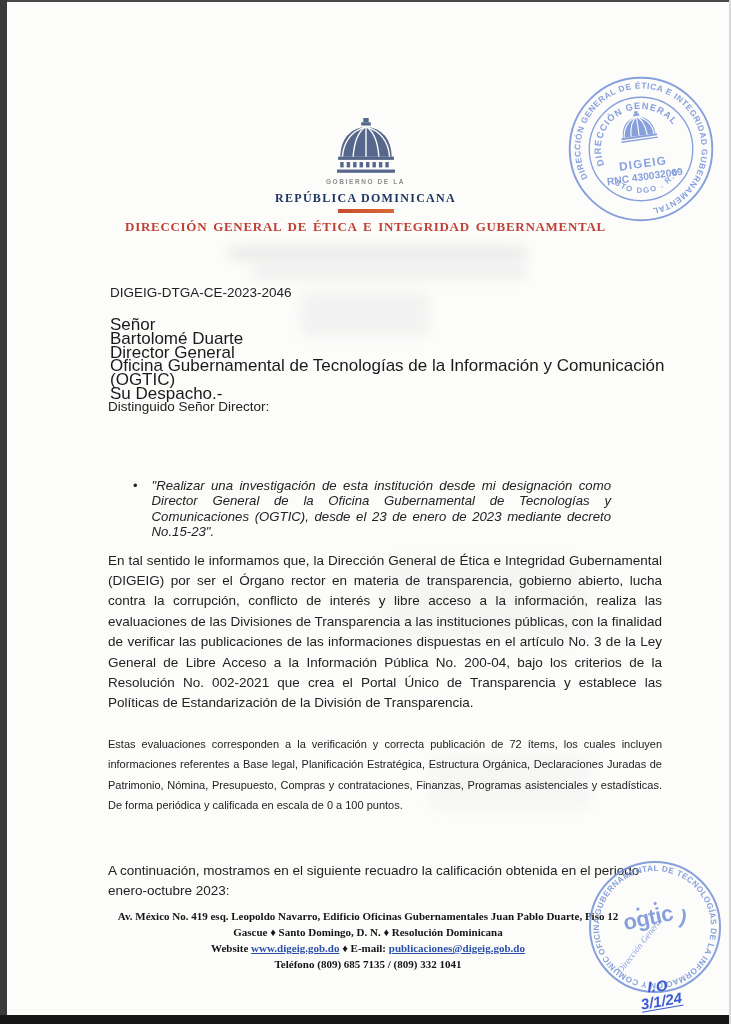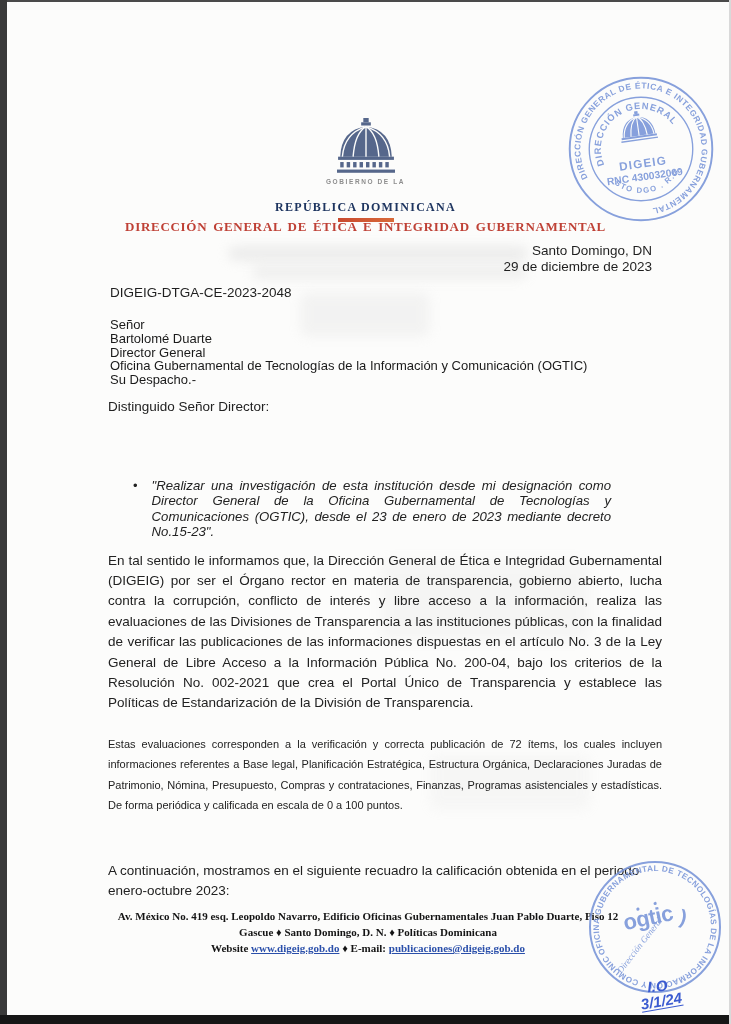--- a/index.html
+++ b/index.html
@@ -12,35 +12,35 @@
   .edge-left{position:absolute;left:0;top:0;width:7px;height:1024px;background:#3a3a3a;}
   .edge-bottom{position:absolute;left:0;bottom:0;width:731px;height:9px;background:#161616;}
   .edge-top{position:absolute;left:0;top:0;width:731px;height:2px;background:#4a4a4a;}
   .edge-right{position:absolute;right:0;top:0;width:2px;height:1024px;background:#d9d9d9;}
   .ghost{position:absolute;background:#cfcfcf;filter:blur(6px);border-radius:8px;}
 
   
   .logo-block{position:absolute;left:0;top:118px;width:731px;text-align:center;}
   .dome-svg{display:block;margin:0 auto;}
   .gob-line{font-size:6.5px;letter-spacing:1.6px;color:#8d8d8d;font-weight:bold;margin-top:2px;}
-  .rep-line{font-family:"Liberation Serif",serif;font-size:12px;font-weight:bold;color:#1e3560;letter-spacing:1.3px;margin-top:15px;}
+  .rep-line{font-family:"Liberation Serif",serif;font-size:12px;font-weight:bold;color:#1e3560;letter-spacing:1.3px;margin-top:6px;}
   .red-bar{width:56px;height:4px;margin:3px auto 0;background:linear-gradient(90deg,#c94a2f,#d86a39);}
   .org-title{position:absolute;left:0;top:219px;width:731px;text-align:center;
     font-family:"Liberation Serif",serif;font-weight:bold;font-size:13px;
     color:#bf4136;letter-spacing:.7px;word-spacing:2px;}
 
   
   .stamp-top{position:absolute;left:558px;top:66px;opacity:.9;}
   .stamp-bottom{position:absolute;left:580px;top:852px;opacity:.9;}
 
   
   .place-date{position:absolute;left:330px;top:243px;width:322px;text-align:right;font-size:13.5px;line-height:16px;color:#1f1f1f;}
   .ref-num{position:absolute;left:110px;top:285px;font-size:13.5px;color:#1f1f1f;}
 
-  .recipient{position:absolute;left:110px;top:318px;font-size:13px;line-height:13.8px;color:#1a1a1a;}
+  .recipient{position:absolute;left:110px;top:318px;font-size:17px;line-height:13.8px;color:#1a1a1a;}
   .recipient .bold{font-weight:normal;}
 
   .greeting{position:absolute;left:108px;top:399px;font-size:13.5px;text-align:center;}
   .p1{position:absolute;left:108px;top:428px;width:552px;font-size:13.5px;line-height:15.6px;text-align:justify;}
   .bullet-item{position:absolute;left:133px;top:478px;width:478px;display:flex;gap:14px;}
   .bullet-marker{font-size:13px;line-height:15.4px;}
   .bullet-text{font-size:13.2px;line-height:15.4px;font-style:italic;text-align:justify;}
   .p2{position:absolute;left:108px;top:537px;width:554px;font-size:13.5px;line-height:20.4px;text-align:justify;}
   .p3{position:absolute;left:108px;top:723px;width:554px;font-size:11px;line-height:20.3px;text-align:justify;}
   .p4{position:absolute;left:108px;top:847px;width:560px;font-size:13.5px;line-height:20.3px;}
@@ -141,26 +141,22 @@
             <path d="M30,8 C14,13 9,24 8,36"></path>
             <path d="M30,8 C46,13 51,24 52,36"></path>
           </g>
         </g>
         <text x="85" y="104" text-anchor="middle" font-family="Liberation Sans, sans-serif" font-size="12" font-weight="bold" letter-spacing="1.2">DIGEIG</text>
         <text x="85" y="117" text-anchor="middle" font-family="Liberation Sans, sans-serif" font-size="10.5" font-weight="bold">RNC 430032069</text>
       </g>
     </g>
   </svg>
 
-  <div class="place-date">
-    <div>Santo Domingo, DN</div>
-    <div>29 de diciembre de 2023</div>
-  </div>
-
-  <div class="ref-num">DIGEIG-DTGA-CE-2023-2048</div>
+
+  <div class="ref-num">DIGEIG-DTGA-CE-2023-2046</div>
 
   <div class="recipient">
     <div>Señor</div>
     <div>Bartolomé Duarte</div>
     <div class="bold">Director General</div>
     <div>Oficina Gubernamental de Tecnologías de la Información y Comunicación (OGTIC)</div>
     <div>Su Despacho.-</div>
   </div>
 
   <div class="greeting">Distinguido Señor Director:</div>
@@ -169,28 +165,29 @@
     <span class="bullet-marker">•</span>
     <span class="bullet-text">"Realizar una investigación de esta institución desde mi designación como Director General de la Oficina Gubernamental de Tecnologías y Comunicaciones (OGTIC), desde el 23 de enero de 2023 mediante decreto No.15-23".</span>
   </div>
 
   <p class="p2">En tal sentido le informamos que, la Dirección General de Ética e Integridad Gubernamental (DIGEIG) por ser el Órgano rector en materia de transparencia, gobierno abierto, lucha contra la corrupción, conflicto de interés y libre acceso a la información, realiza las evaluaciones de las Divisiones de Transparencia a las instituciones públicas, con la finalidad de verificar las publicaciones de las informaciones dispuestas en el artículo No. 3 de la Ley General de Libre Acceso a la Información Pública No. 200-04, bajo los criterios de la Resolución No. 002-2021 que crea el Portal Único de Transparencia y establece las Políticas de Estandarización de la División de Transparencia.</p>
   <p class="p3">Estas evaluaciones corresponden a la verificación y correcta publicación de 72 ítems, los cuales incluyen informaciones referentes a Base legal, Planificación Estratégica, Estructura Orgánica, Declaraciones Juradas de Patrimonio, Nómina, Presupuesto, Compras y contrataciones, Finanzas, Programas asistenciales y estadísticas. De forma periódica y calificada en escala de 0 a 100 puntos.</p>
   <p class="p4">A continuación, mostramos en el siguiente recuadro la calificación obtenida en el periodo enero-octubre 2023:</p>
 
   <div class="footer">
     <div>Av. México No. 419 esq. Leopoldo Navarro, Edificio Oficinas Gubernamentales Juan Pablo Duarte, Piso 12</div>
-    <div>Gascue ♦ Santo Domingo, D. N. ♦ Políticas Dominicana</div>
+    <div>Gascue ♦ Santo Domingo, D. N. ♦ Resolución Dominicana</div>
     <div>
       <span>Website</span>
       <a href="#">www.digeig.gob.do</a>
       <span>♦</span>
       <span>E-mail:</span>
       <a href="#">publicaciones@digeig.gob.do</a>
     </div>
+    <div>Teléfono (809) 685 7135 /  (809) 332 1041</div>
   </div>
 
   <svg class="stamp-bottom" width="150" height="150" viewBox="0 0 150 150">
     <defs>
       <path id="sbO" d="M75,75 m-56,0 a56,56 0 1,1 112,0 a56,56 0 1,1 -112,0"></path>
     </defs>
     <circle cx="75" cy="75" r="65" stroke="#7b97d9" stroke-width="2" fill="none"></circle>
     <g fill="#7b97d9">
       <g transform="rotate(-28 75 75)">
         <text font-family="Liberation Sans, sans-serif" font-size="8.2" font-weight="bold" letter-spacing="0.4">

